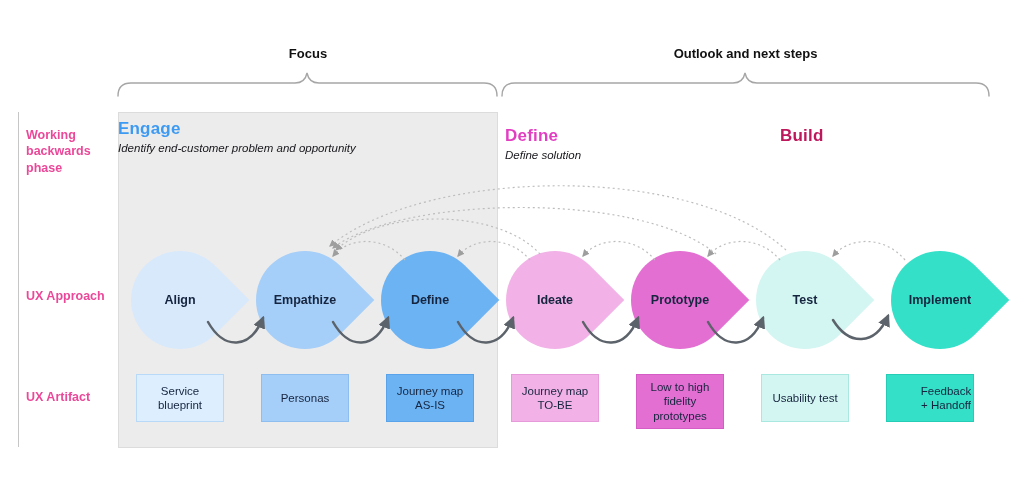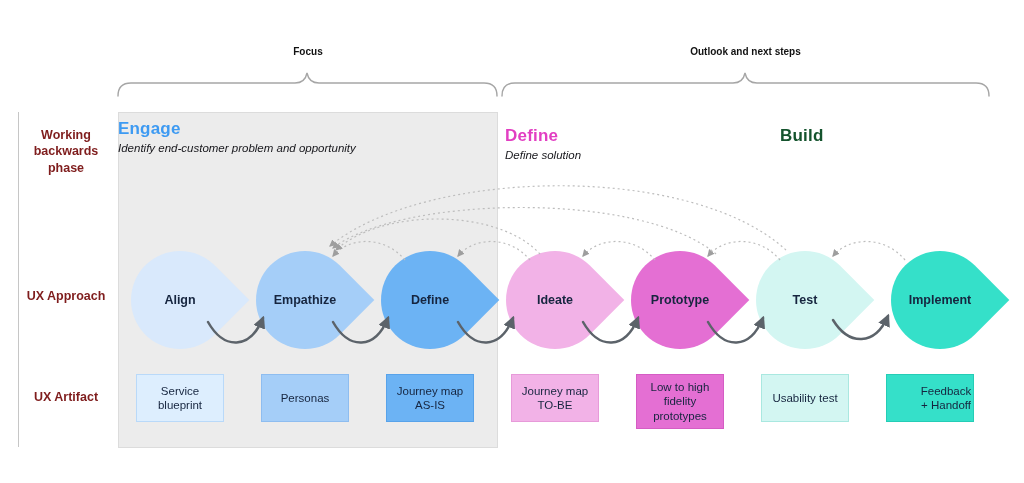--- a/index.html
+++ b/index.html
@@ -10,21 +10,21 @@
     background: #ffffff;
     overflow: hidden;
     font-family: "Liberation Sans", sans-serif;
     color: #16253f;
   }
   
   .bracket-label {
     position: absolute;
     top: 46px;
     text-align: center;
-    font-size: 10px;
+    font-size: 13px;
     font-weight: bold;
     color: #111111;
   }
   .focus-label   { left: 118px; width: 380px; }
   .outlook-label { left: 502px; width: 487px; }
 
   
   .left-line {
     position: absolute;
     left: 18px; top: 112px;
@@ -39,25 +39,25 @@
     width: 380px; height: 336px;
     background: #ececec;
     border: 1px solid #dcdcdc;
     box-sizing: border-box;
   }
 
   
   .row-label {
     position: absolute;
     left: 26px; width: 80px;
-    text-align: center;
+    text-align: left;
     font-size: 12.5px;
     font-weight: bold;
     line-height: 1.3;
-    color: #7f1d1d;
+    color: #ec4899;
   }
   .row-phase    { top: 127px; }
   .row-approach { top: 288px; }
   .row-artifact { top: 389px; }
 
   
   .phase-header { position: absolute; text-align: left; }
   .phase-name { font-size: 17px; font-weight: bold; letter-spacing: .2px; }
   .phase-sub  { font-size: 11.5px; font-style: italic; margin-top: 3px; color: #17171c; }
 
@@ -112,21 +112,21 @@
 
   <div class="phase-header" style="left:118px; width:380px; top:119px;">
     <div class="phase-name" style="color: rgb(61, 154, 242);">Engage</div>
     <div class="phase-sub">Identify end-customer problem and opportunity</div>
   </div>
   <div class="phase-header" style="left:505px; width:250px; top:126px;">
     <div class="phase-name" style="color: rgb(226, 62, 194);">Define</div>
     <div class="phase-sub">Define solution</div>
   </div>
   <div class="phase-header" style="left:780px; width:200px; top:126px;">
-    <div class="phase-name" style="color: #14532d;">Build</div>
+    <div class="phase-name" style="color: #be185d;">Build</div>
   </div>
 
   <div class="droplet" style="left:131px;">
     <div class="drop-shape" style="background-color: rgb(217, 233, 252);"></div>
     <div class="drop-label">Align</div>
   </div>
   <div class="droplet" style="left:256px;">
     <div class="drop-shape" style="background-color: rgb(165, 206, 248);"></div>
     <div class="drop-label">Empathize</div>
   </div>

